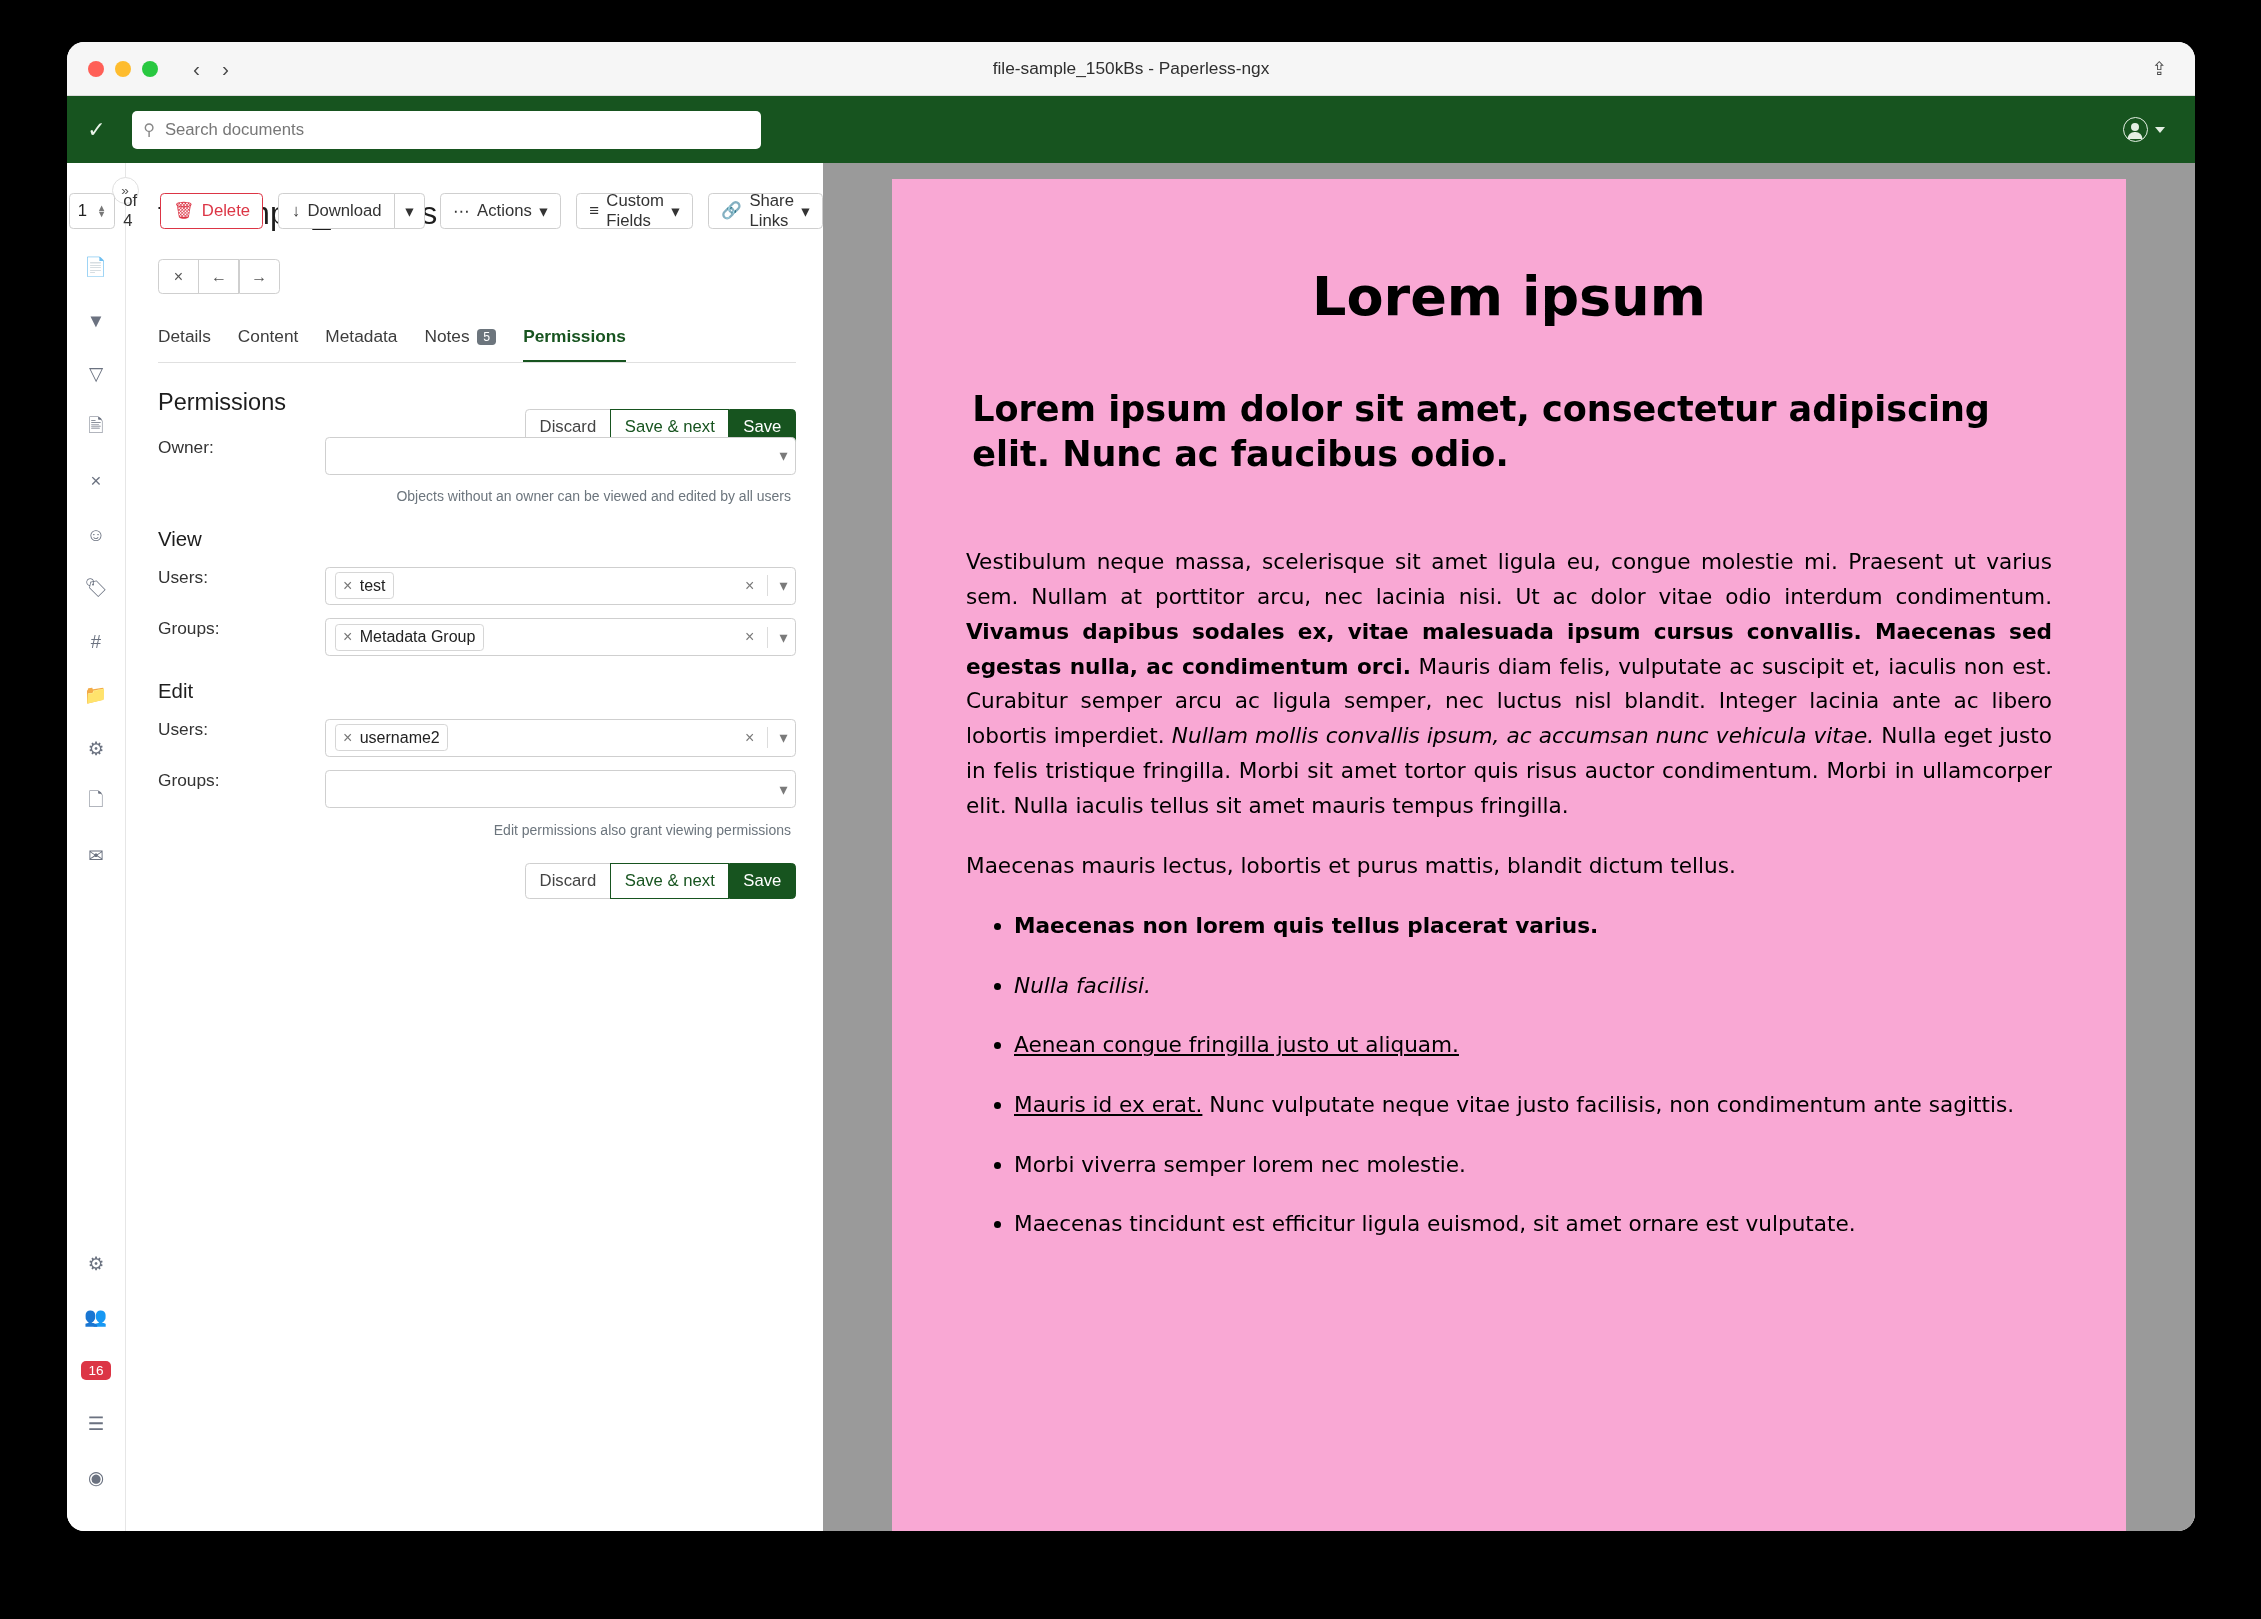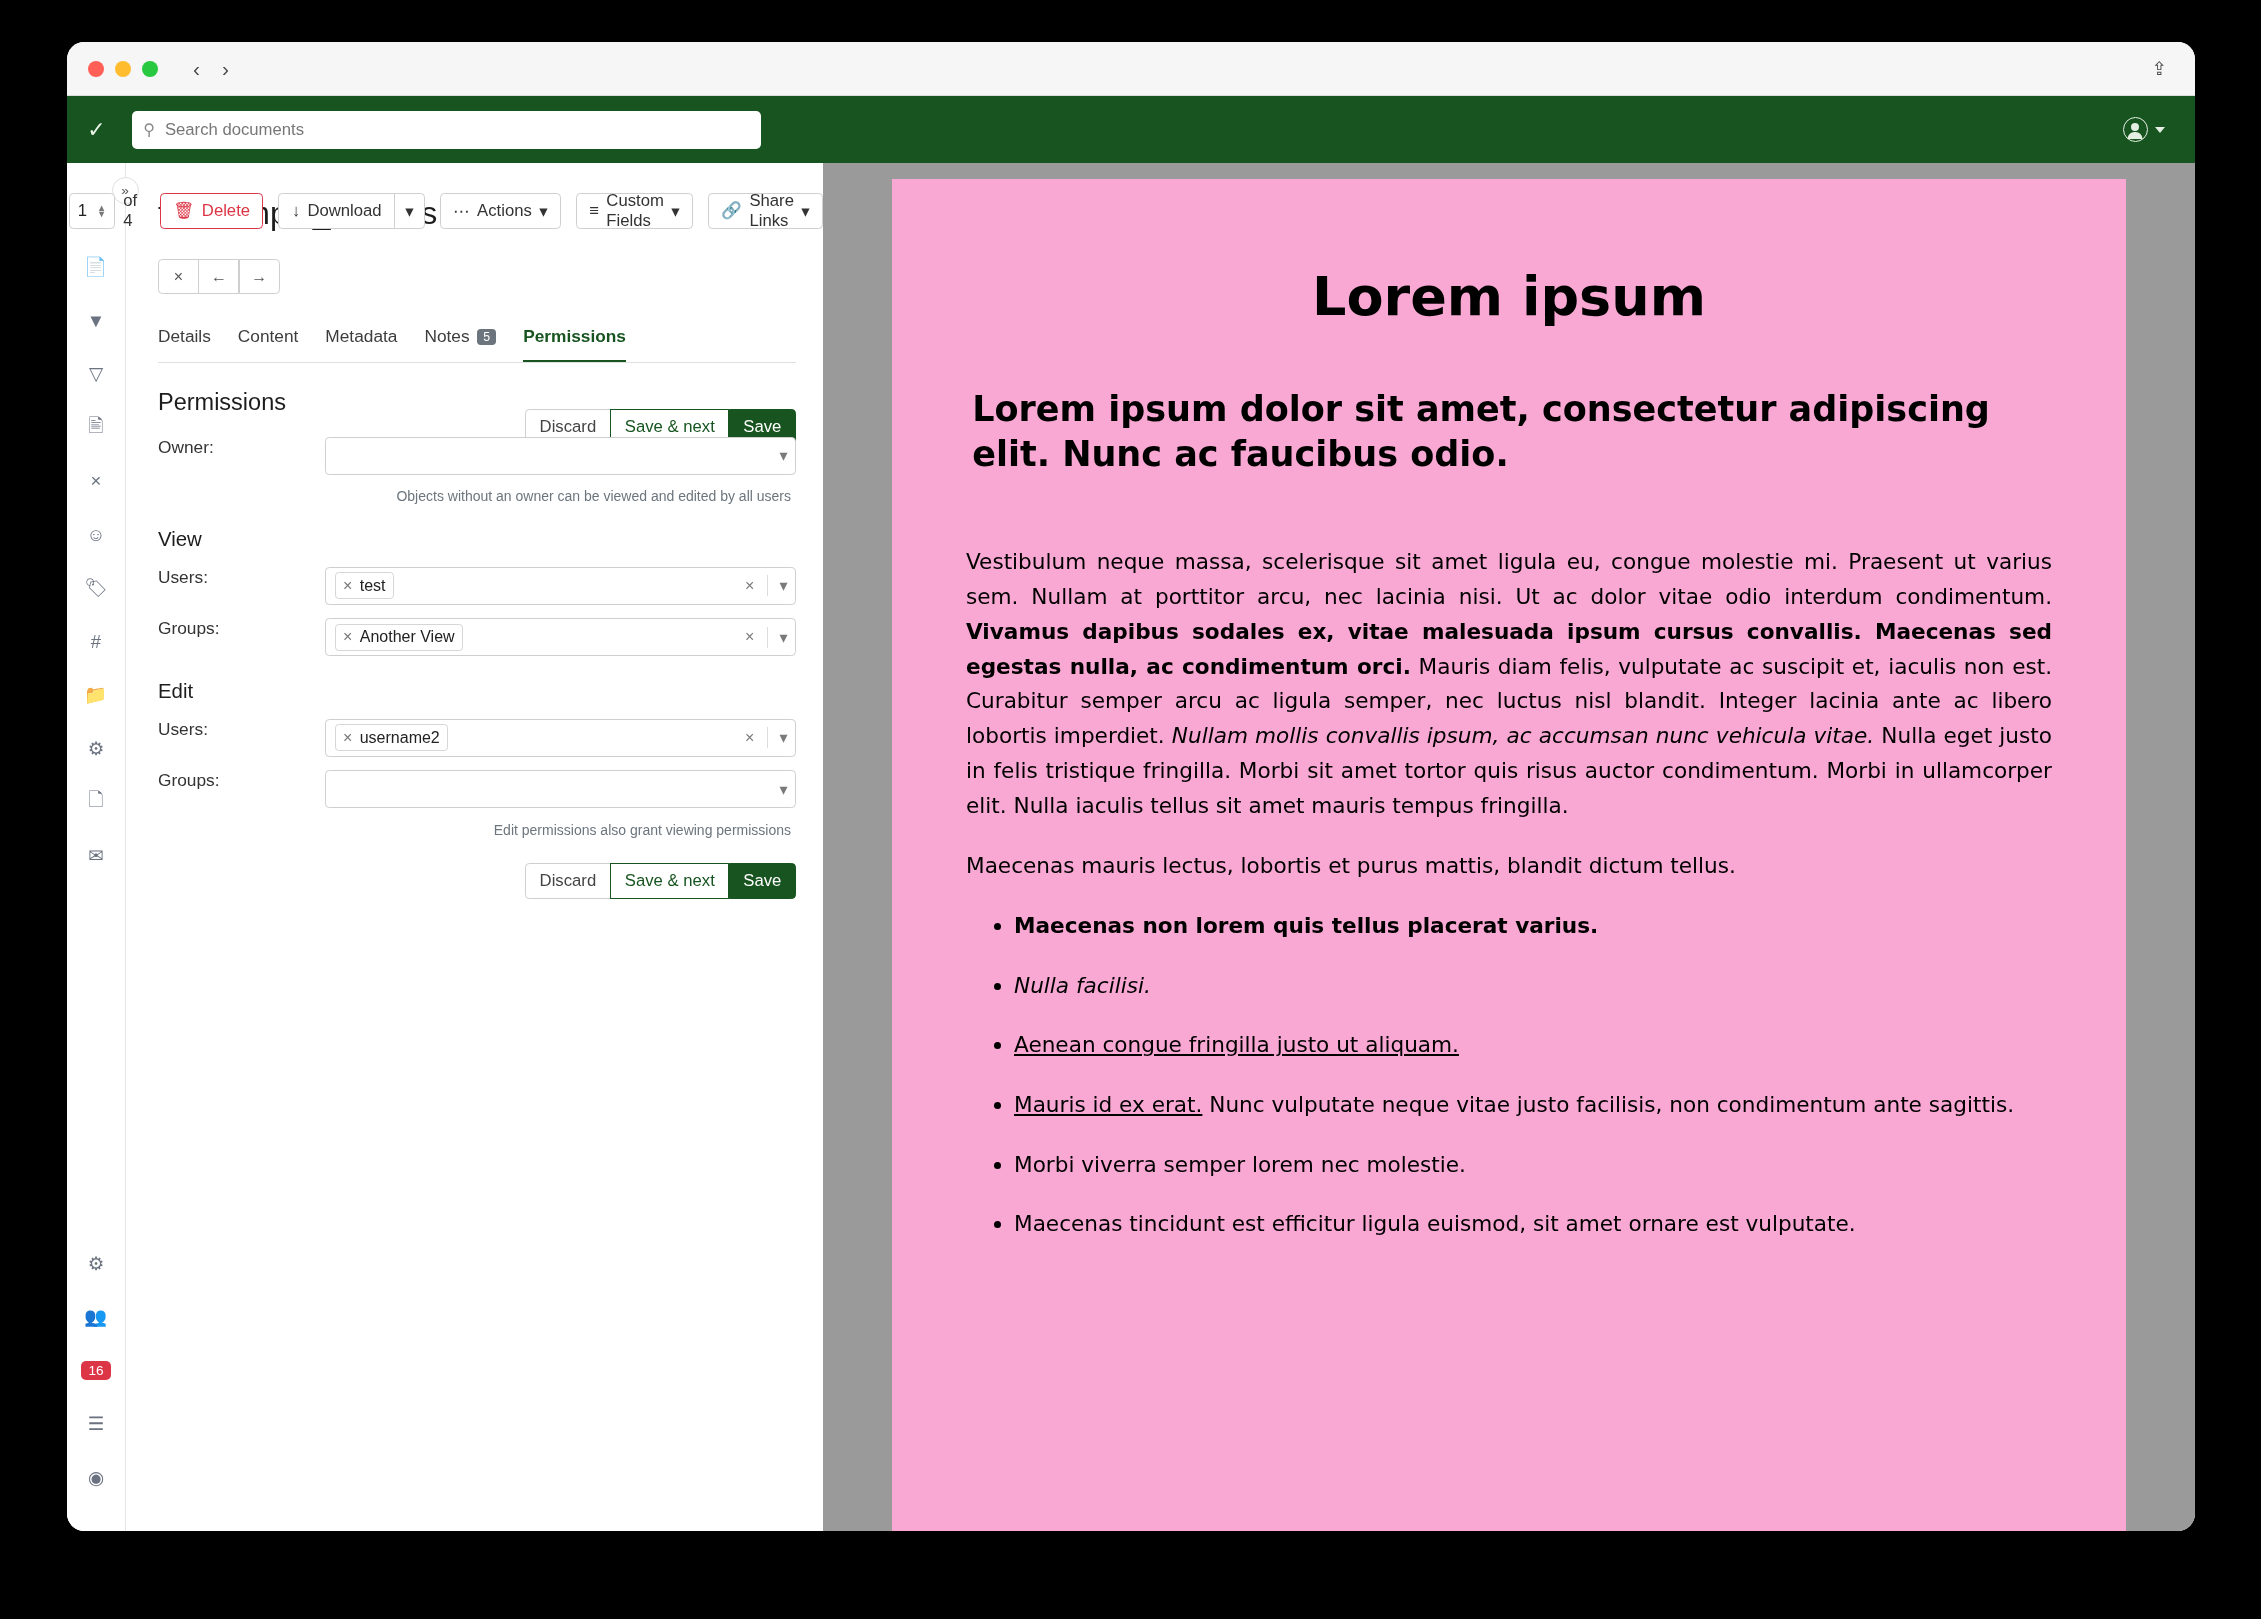--- a/index.html
+++ b/index.html
@@ -262,20 +262,21 @@
   <div class="titlebar">
     <div class="traffic">
       <div class="dot red"></div>
       <div class="dot yellow"></div>
       <div class="dot green"></div>
     </div>
     <div class="navarrows">
       <span>‹</span>
       <span>›</span>
     </div>
+    <div class="title-text">file-sample_150kBs - Paperless-ngx</div>
     <div class="share-tb">⇪</div>
   </div>
 
   <div class="appheader">
     <div class="logo">✓</div>
     <div class="searchbox">
       <span class="s-ic">⚲</span>
       <span>Search documents</span>
     </div>
     <div class="user-area">
@@ -416,21 +417,21 @@
             <span>▾</span>
           </span>
         </div>
       </div>
 
       <div class="field-row">
         <div class="field-label">Groups:</div>
         <div class="select-ctrl">
           <span class="chip">
             <span class="x">×</span>
-            <span>Another View</span>
+            <span>Metadata Group</span>
           </span>
           <span class="sel-actions">
             <span>×</span>
             <span class="sel-sep"></span>
             <span>▾</span>
           </span>
         </div>
       </div>
 
       <div class="sub-title">Edit</div>

